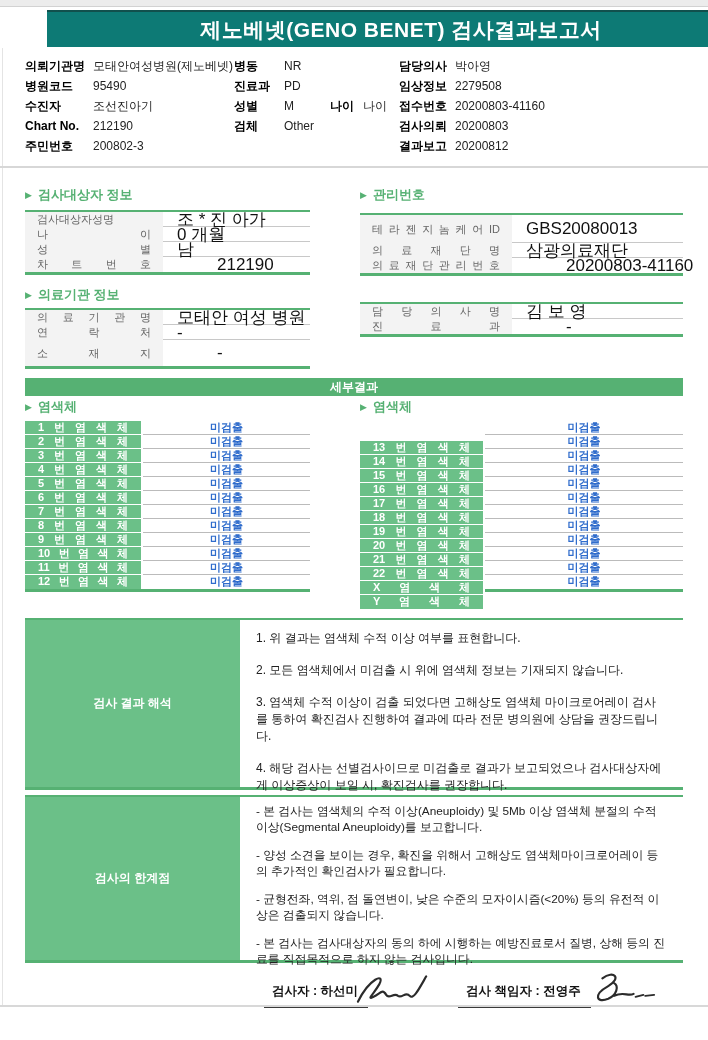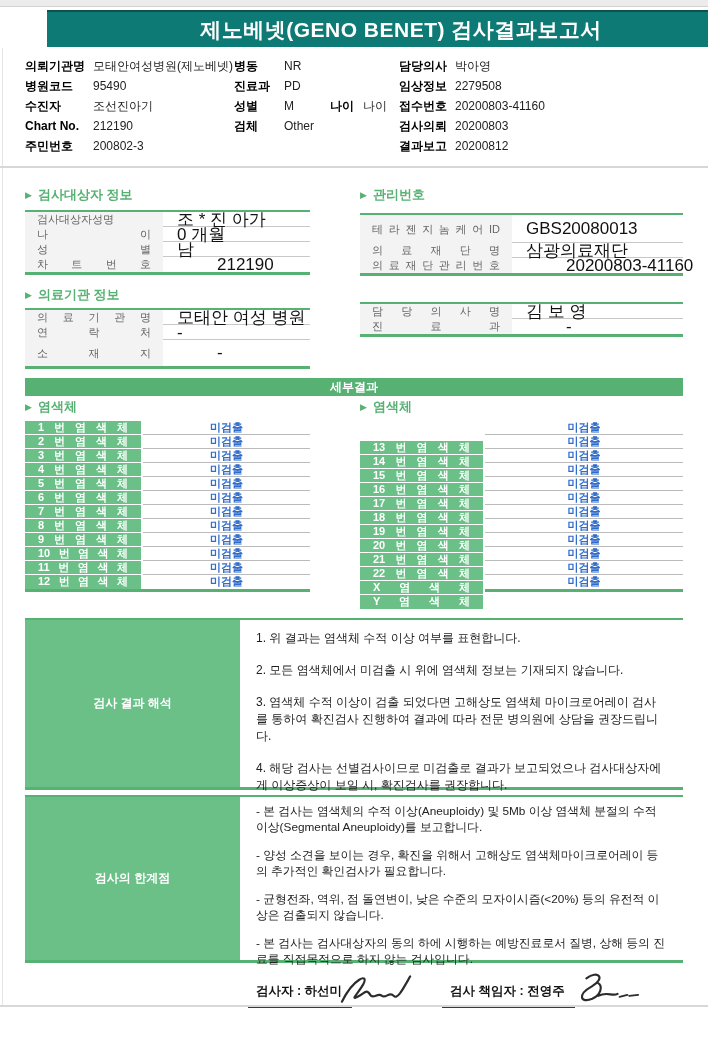--- a/index.html
+++ b/index.html
@@ -52,21 +52,21 @@
   .ntable { position:absolute; left:25px; width:658px; border-top:2px solid #56b173; border-bottom:3px solid #56b173; display:flex; }
   .nlabel { flex:0 0 215px; background:#6bc088; color:#fff; font-size:12px; font-weight:bold;
             display:flex; align-items:center; justify-content:center; }
   .nbody { flex:1; background:#fff; color:#222; }
   .nbody.interp { padding:10px 16px 4px 16px; font-size:12px; line-height:17px; }
   .nbody.interp p { margin-bottom:15px; }
   .nbody.limit { padding:6px 16px 2px 16px; font-size:11.8px; line-height:16px; }
   .nbody.limit p { margin-bottom:12px; }
 
   
-  .sig-area { position:absolute; left:248px; top:970px; display:flex; align-items:flex-end;text-align:right; }
+  .sig-area { position:absolute; left:264px; top:970px; display:flex; align-items:flex-end;text-align:right; }
   .sig-label { font-size:12.5px; font-weight:bold; color:#111; border-bottom:2px solid #3a3a3a; padding:0 10px 6px 8px; white-space:nowrap; }
   .sig-svg { width:82px; height:40px; margin:0 6px -2px -14px; }
   .sig-gap { width:16px; }
   .bottom-line { position:absolute; top:1005px; left:0; width:708px; border-top:2px solid #d8d8d8; }
 </style>
 </head>
 <body>
 
 <div class="page">
   <div class="top-strip"></div>

